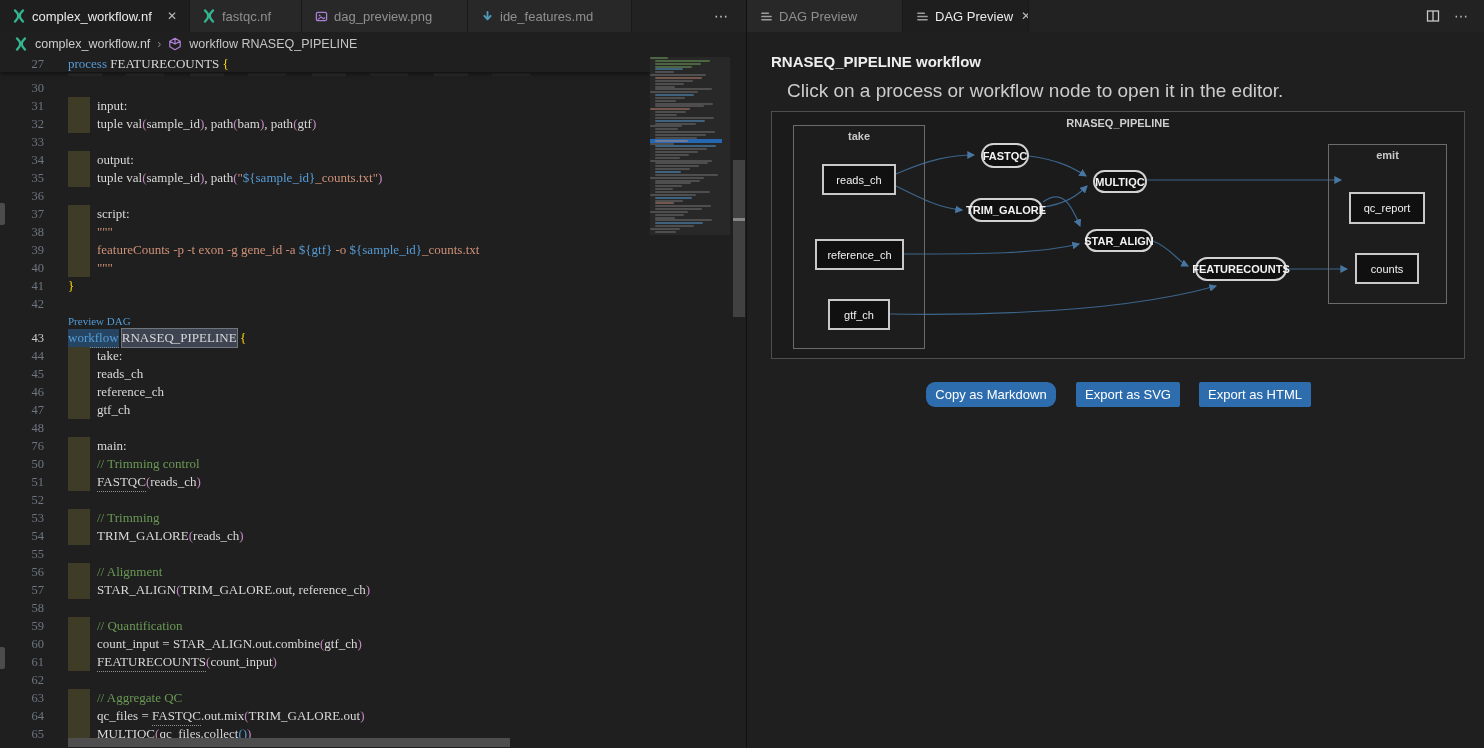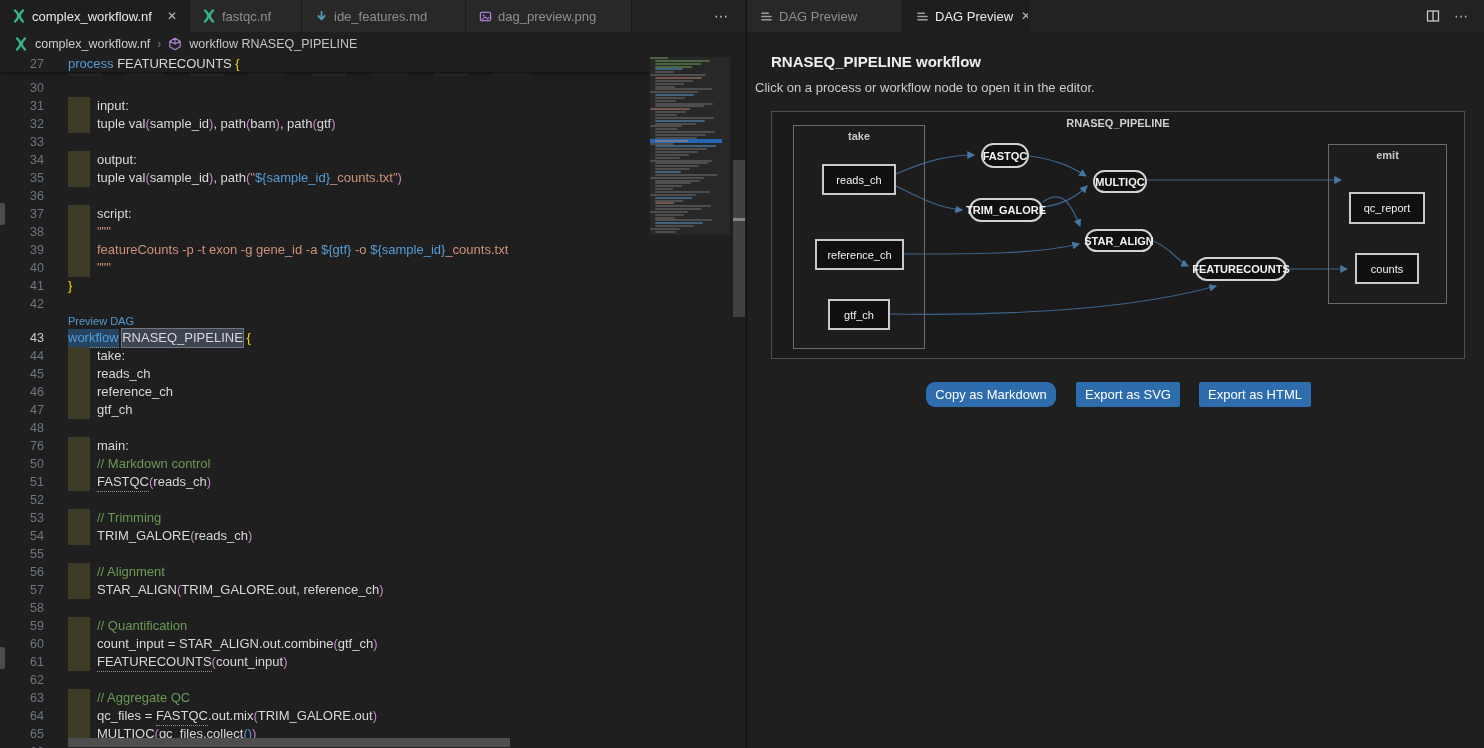--- a/index.html
+++ b/index.html
@@ -17,21 +17,21 @@
   .tab-overflow { margin-left:auto; align-self:center; padding:0 16px; color:#c5c5c5; font-size:14px; letter-spacing:2px; cursor:pointer; }
   .tab-actions { margin-left:auto; display:flex; align-items:center; gap:14px; padding-right:14px; color:#b9b9b9; }
 
   .breadcrumb { display:flex; align-items:center; gap:7px; height:23px; padding-left:14px;
                 background:#1f1f1f; font-size:12.5px; color:#cccccc; }
   .breadcrumb .sep { color:#7d7d7d; font-size:12px; }
 
   
   #editor { position:absolute; left:0; top:55px; width:746px; height:693px; background:#1f1f1f; overflow:hidden; }
   #code-col { position:absolute; left:0; top:0; width:650px; height:693px; overflow:hidden;
-              font-family:Liberation Sans, sans-serif; font-size:13px; }
+              font-family:Liberation Serif, serif; font-size:13px; }
   .crow { display:flex; align-items:center; height:18px; line-height:18px; white-space:pre; }
   .crow .ln { flex:0 0 44px; text-align:right; color:#6e7681; font-size:12.5px; }
   .crow .gsp { flex:0 0 24px; height:18px; }
   .crow.active .ln { color:#cccccc;text-align:right; }
   .indent-block { flex:0 0 22px; height:18px; background:#3e3b27; margin-right:7px; }
   .sticky { background:#1f1f1f; height:17px; box-shadow:0 2px 4px rgba(0,0,0,.45); position:relative; z-index:3; }
   .partial-band { height:7px; position:relative; overflow:hidden; }
   .partial-band .frag { position:absolute; left:68px; top:1px; height:3px; width:470px; opacity:.45;
      background:repeating-linear-gradient(90deg,#3a3a3a 0 34px, transparent 34px 58px, #333 58px 96px, transparent 96px 122px); }
   .lens-row { height:16px; line-height:16px; padding-left:68px; font-size:11px; color:#539bd5; cursor:pointer; }
@@ -55,21 +55,21 @@
   #mini-slider { position:absolute; left:0; top:2px; width:80px; height:178px; background:rgba(255,255,255,.045); }
   #vscroll { position:absolute; right:1px; top:105px; width:12px; height:157px; background:rgba(120,120,120,.38); }
   #vscroll .notch { position:absolute; left:0; top:58px; width:12px; height:3px; background:rgba(190,190,190,.55); }
   #hscroll { position:absolute; left:68px; bottom:1px; width:442px; height:9px; background:#4e4e4e; }
   .edge-marker { position:absolute; left:0; width:5px; height:22px; background:#4c4c4c; border-radius:0 2px 2px 0; }
 
   
   #right-group { position:absolute; left:746px; top:0; width:738px; height:748px; background:#1f1f1f; border-left:1px solid #101010; }
   #panel { position:absolute; left:0; top:33px; width:738px; height:715px; background:#1f1f1f; }
   #panel-title { position:absolute; left:24px; top:14px; font-size:15px; font-weight:bold; color:#eeeeee;margin-top:6px; }
-  #panel-sub   { position:absolute; left:8px; top:47px; font-size:13px; color:#cccccc; }
+  #panel-sub   { position:absolute; left:40px; top:47px; font-size:19px; color:#cccccc; }
 
   #dag-box { position:absolute; left:24px; top:78px; width:694px; height:248px;
              background:#1b1b1b; border:1px solid #4e4e4e; }
   #dag-label { position:absolute; left:0; top:5px; width:100%; text-align:center; font-size:11px; font-weight:bold; color:#cfcfcf; }
   #dag-edges { position:absolute; left:0; top:0; width:694px; height:248px; }
   .dag-group { position:absolute; border:1px solid #6b6b6b; background:rgba(255,255,255,0.012); }
   .dag-group .glabel { position:absolute; left:0; top:4px; width:100%; text-align:center; font-size:11px; font-weight:bold; color:#c8c8c8; }
   .dag-node { position:absolute; display:flex; align-items:center; justify-content:center;
               background:#101010; color:#f2f2f2; font-size:11px; cursor:pointer; }
   .dag-node.rect    { border:2px solid #c9c9c9; }
@@ -101,37 +101,37 @@
           </div>
           <div class="tab" style="width: 112px;">
             <span class="icon">
               <svg width="14" height="14" viewBox="0 0 14 14">
                 <path d="M3,1.4 Q9.4,7 3,12.6" fill="none" stroke="#35b690" stroke-width="2.3" stroke-linecap="round"></path>
                 <path d="M11,1.4 Q4.6,7 11,12.6" fill="none" stroke="#35b690" stroke-width="2.3" stroke-linecap="round"></path>
               </svg>
             </span>
             <span>fastqc.nf</span>
           </div>
-          <div class="tab" style="width: 164px;">
-            <span class="icon">
-              <svg width="13" height="13" viewBox="0 0 14 14">
-                <path d="M7 2 v7 M3.6 6.3 L7 10 L10.4 6.3" stroke="#519aba" stroke-width="2" fill="none" stroke-linecap="round" stroke-linejoin="round"></path>
-              </svg>
-            </span>
-            <span>ide_features.md</span>
-          </div>
           <div class="tab" style="width: 166px;">
             <span class="icon">
               <svg width="13" height="13" viewBox="0 0 14 14">
                 <rect x="1.5" y="2.5" width="11" height="9" rx="1.5" fill="none" stroke="#a77fd4" stroke-width="1.4"></rect>
                 <circle cx="5" cy="5.8" r="1" fill="#a77fd4"></circle>
                 <path d="M3 10.3 L6.5 7.4 L9 9.4 L11 8" stroke="#a77fd4" stroke-width="1.2" fill="none"></path>
               </svg>
             </span>
             <span>dag_preview.png</span>
+          </div>
+          <div class="tab" style="width: 164px;">
+            <span class="icon">
+              <svg width="13" height="13" viewBox="0 0 14 14">
+                <path d="M7 2 v7 M3.6 6.3 L7 10 L10.4 6.3" stroke="#519aba" stroke-width="2" fill="none" stroke-linecap="round" stroke-linejoin="round"></path>
+              </svg>
+            </span>
+            <span>ide_features.md</span>
           </div>
         </div>
       <div class="tab-overflow">⋯</div>
     </div>
 
     <div class="breadcrumb">
       <span class="icon" id="bc-nf-icon">
           <svg width="14" height="14" viewBox="0 0 14 14">
             <path d="M3,1.4 Q9.4,7 3,12.6" fill="none" stroke="#35b690" stroke-width="2.3" stroke-linecap="round"></path>
             <path d="M11,1.4 Q4.6,7 11,12.6" fill="none" stroke="#35b690" stroke-width="2.3" stroke-linecap="round"></path>
@@ -167,21 +167,21 @@
           <div class="crow"><span class="ln">41</span><span class="gsp"></span><span class="t-b1">}</span></div>
           <div class="crow"><span class="ln">42</span><span class="gsp"></span></div>
           <div class="lens-row">Preview DAG</div>
           <div class="crow active"><span class="ln">43</span><span class="gsp"></span><span class="t-hk">workflow</span><span class="t-i"> </span><span class="t-hi">RNASEQ_PIPELINE</span><span class="t-i"> </span><span class="t-b1">{</span></div>
           <div class="crow"><span class="ln">44</span><span class="gsp"></span><span class="indent-block"></span><span class="t-i">take:</span></div>
           <div class="crow"><span class="ln">45</span><span class="gsp"></span><span class="indent-block"></span><span class="t-i">reads_ch</span></div>
           <div class="crow"><span class="ln">46</span><span class="gsp"></span><span class="indent-block"></span><span class="t-i">reference_ch</span></div>
           <div class="crow"><span class="ln">47</span><span class="gsp"></span><span class="indent-block"></span><span class="t-i">gtf_ch</span></div>
           <div class="crow"><span class="ln">48</span><span class="gsp"></span></div>
           <div class="crow"><span class="ln">76</span><span class="gsp"></span><span class="indent-block"></span><span class="t-i">main:</span></div>
-          <div class="crow"><span class="ln">50</span><span class="gsp"></span><span class="indent-block"></span><span class="t-c">// Markdown control</span></div>
+          <div class="crow"><span class="ln">50</span><span class="gsp"></span><span class="indent-block"></span><span class="t-c">// Trimming control</span></div>
           <div class="crow"><span class="ln">51</span><span class="gsp"></span><span class="indent-block"></span><span class="t-u">FASTQC</span><span class="t-b2">(</span><span class="t-i">reads_ch</span><span class="t-b2">)</span></div>
           <div class="crow"><span class="ln">52</span><span class="gsp"></span></div>
           <div class="crow"><span class="ln">53</span><span class="gsp"></span><span class="indent-block"></span><span class="t-c">// Trimming</span></div>
           <div class="crow"><span class="ln">54</span><span class="gsp"></span><span class="indent-block"></span><span class="t-i">TRIM_GALORE</span><span class="t-b2">(</span><span class="t-i">reads_ch</span><span class="t-b2">)</span></div>
           <div class="crow"><span class="ln">55</span><span class="gsp"></span></div>
           <div class="crow"><span class="ln">56</span><span class="gsp"></span><span class="indent-block"></span><span class="t-c">// Alignment</span></div>
           <div class="crow"><span class="ln">57</span><span class="gsp"></span><span class="indent-block"></span><span class="t-i">STAR_ALIGN</span><span class="t-b2">(</span><span class="t-i">TRIM_GALORE.out, reference_ch</span><span class="t-b2">)</span></div>
           <div class="crow"><span class="ln">58</span><span class="gsp"></span></div>
           <div class="crow"><span class="ln">59</span><span class="gsp"></span><span class="indent-block"></span><span class="t-c">// Quantification</span></div>
           <div class="crow"><span class="ln">60</span><span class="gsp"></span><span class="indent-block"></span><span class="t-i">count_input = STAR_ALIGN.out.combine</span><span class="t-b2">(</span><span class="t-i">gtf_ch</span><span class="t-b2">)</span></div>

